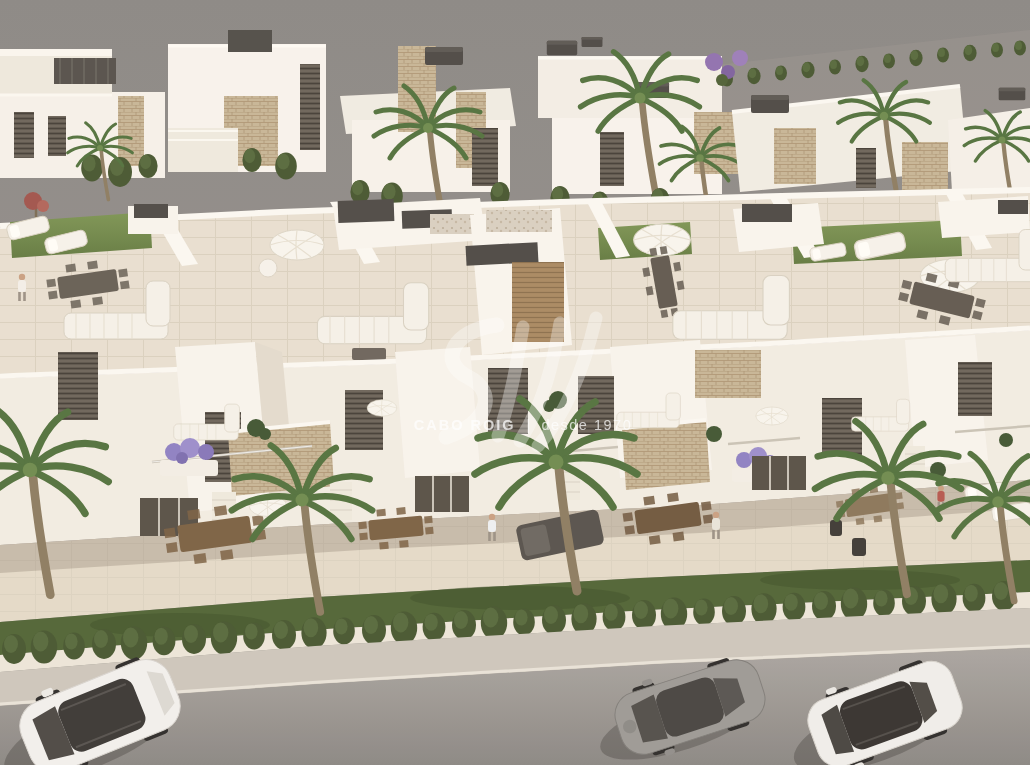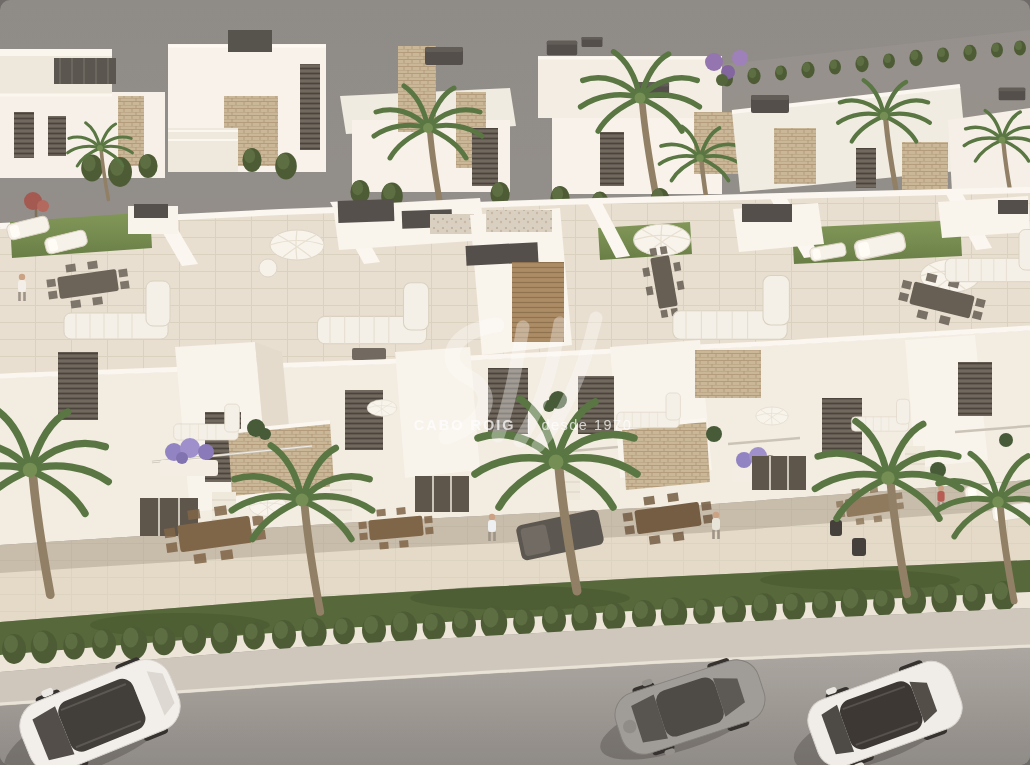--- a/index.html
+++ b/index.html
@@ -1,17 +1,17 @@
 <!DOCTYPE html>
 <html><head>
 <meta charset="utf-8">
 <style>
   html,body{margin:0;padding:0;background:#6e6b68;}
   .stage{position:relative;width:1030px;height:765px;overflow:hidden;
-         font-family:"Liberation Sans",sans-serif;border-radius:10px;}
+         font-family:"Liberation Sans",sans-serif;}
   .stage svg{display:block}
   .wm-text{user-select:none}
 </style>
 </head>
 <body>
 
 <div class="stage">
 <svg width="1030" height="765" viewBox="0 0 1030 765">
 <defs>
   <linearGradient id="bgGrad" x1="0" y1="0" x2="0" y2="1">

